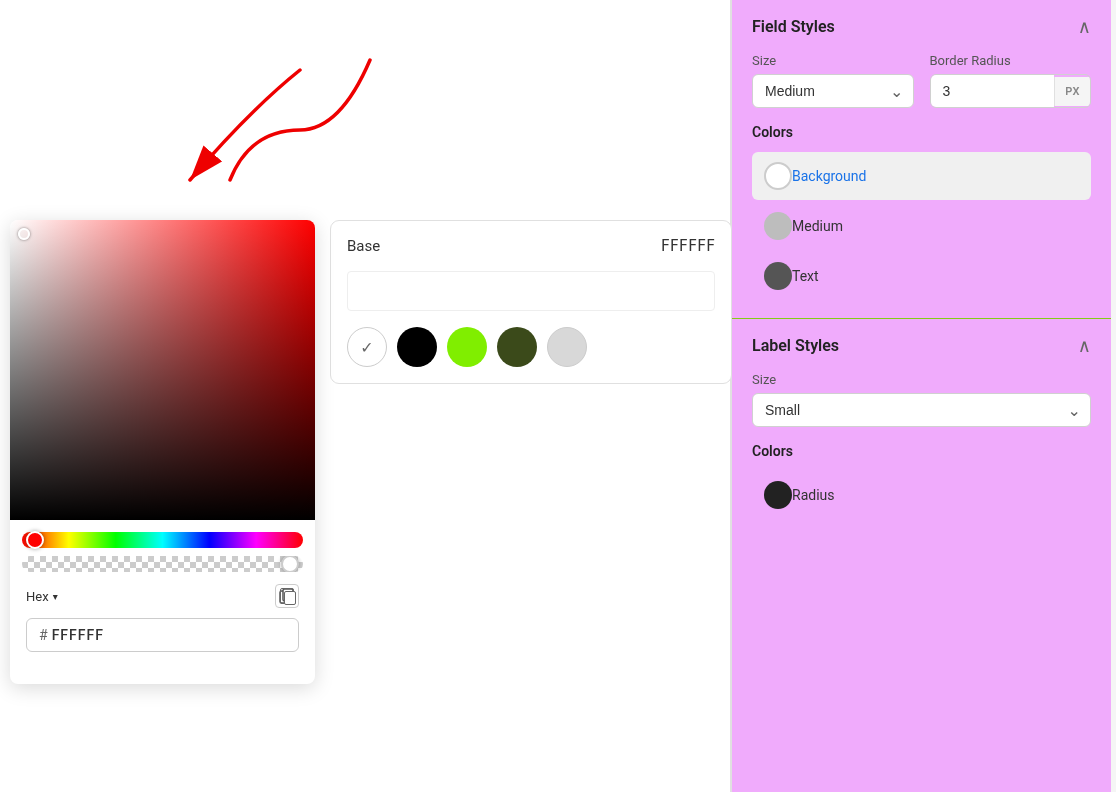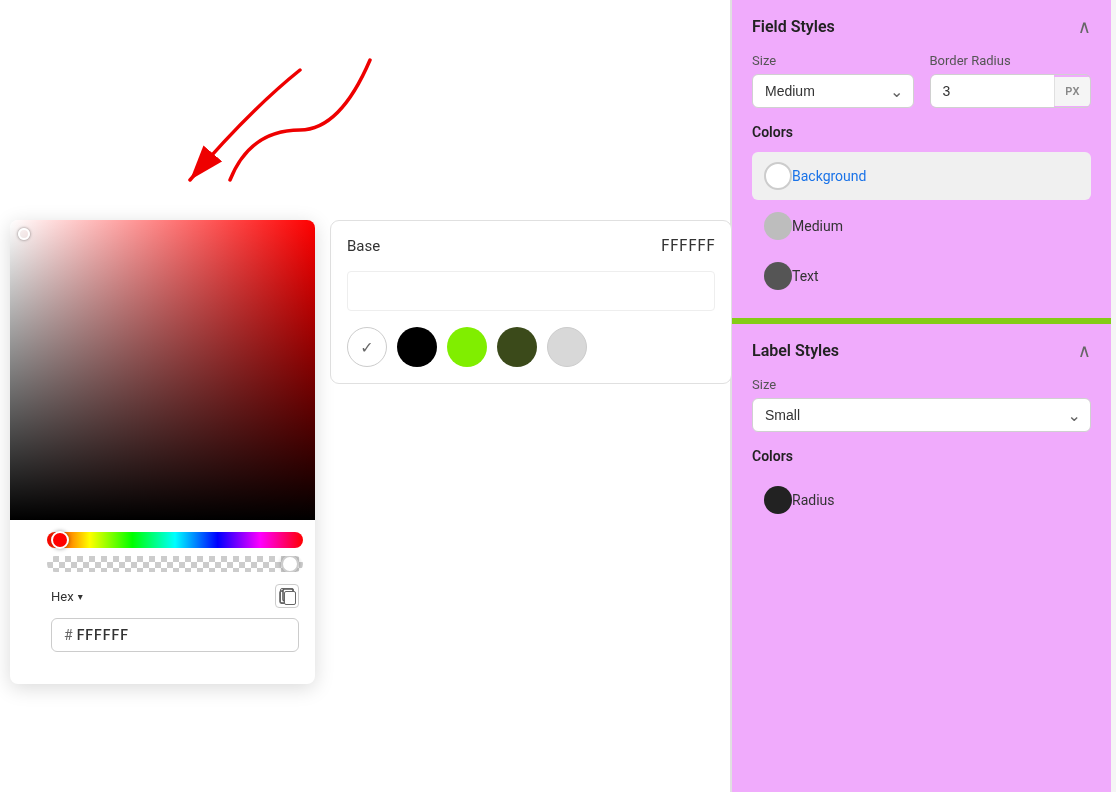--- a/index.html
+++ b/index.html
@@ -64,21 +64,20 @@
       width: 12px;
       height: 12px;
       border-radius: 50%;
       border: 2px solid #fff;
       box-shadow: 0 0 3px rgba(0,0,0,0.5);
       background: transparent;
     }
 
     .color-picker-controls {
       padding: 12px 12px 16px;
-      margin-left: 25px;
     }
 
     .hue-slider {
       width: 100%;
       height: 16px;
       border-radius: 8px;
       background: linear-gradient(to right, #ff0000, #ffff00, #00ff00, #00ffff, #0000ff, #ff00ff, #ff0000);
       position: relative;
       margin-bottom: 8px;
     }
@@ -562,21 +561,21 @@
       <div class="color-dot border-dot"></div>
       <span class="color-name">Medium</span>
     </div>
 
     <div class="color-row">
       <div class="color-dot text-dot"></div>
       <span class="color-name">Text</span>
     </div>
   </div>
 
-  <div class="label-styles-section" style="border-top: 6px solid #84cc16;">
+  <div class="label-styles-section" style="border-top: 1px solid #84cc16;">
     <div class="section-header">
       <span class="section-title">Label Styles</span>
       <span class="section-collapse">∧</span>
     </div>
 
     <div class="form-group" style="margin-bottom: 16px;">
       <label class="form-label">Size</label>
       <div class="select-wrapper">
         <select class="form-select">
           <option>Small</option>

